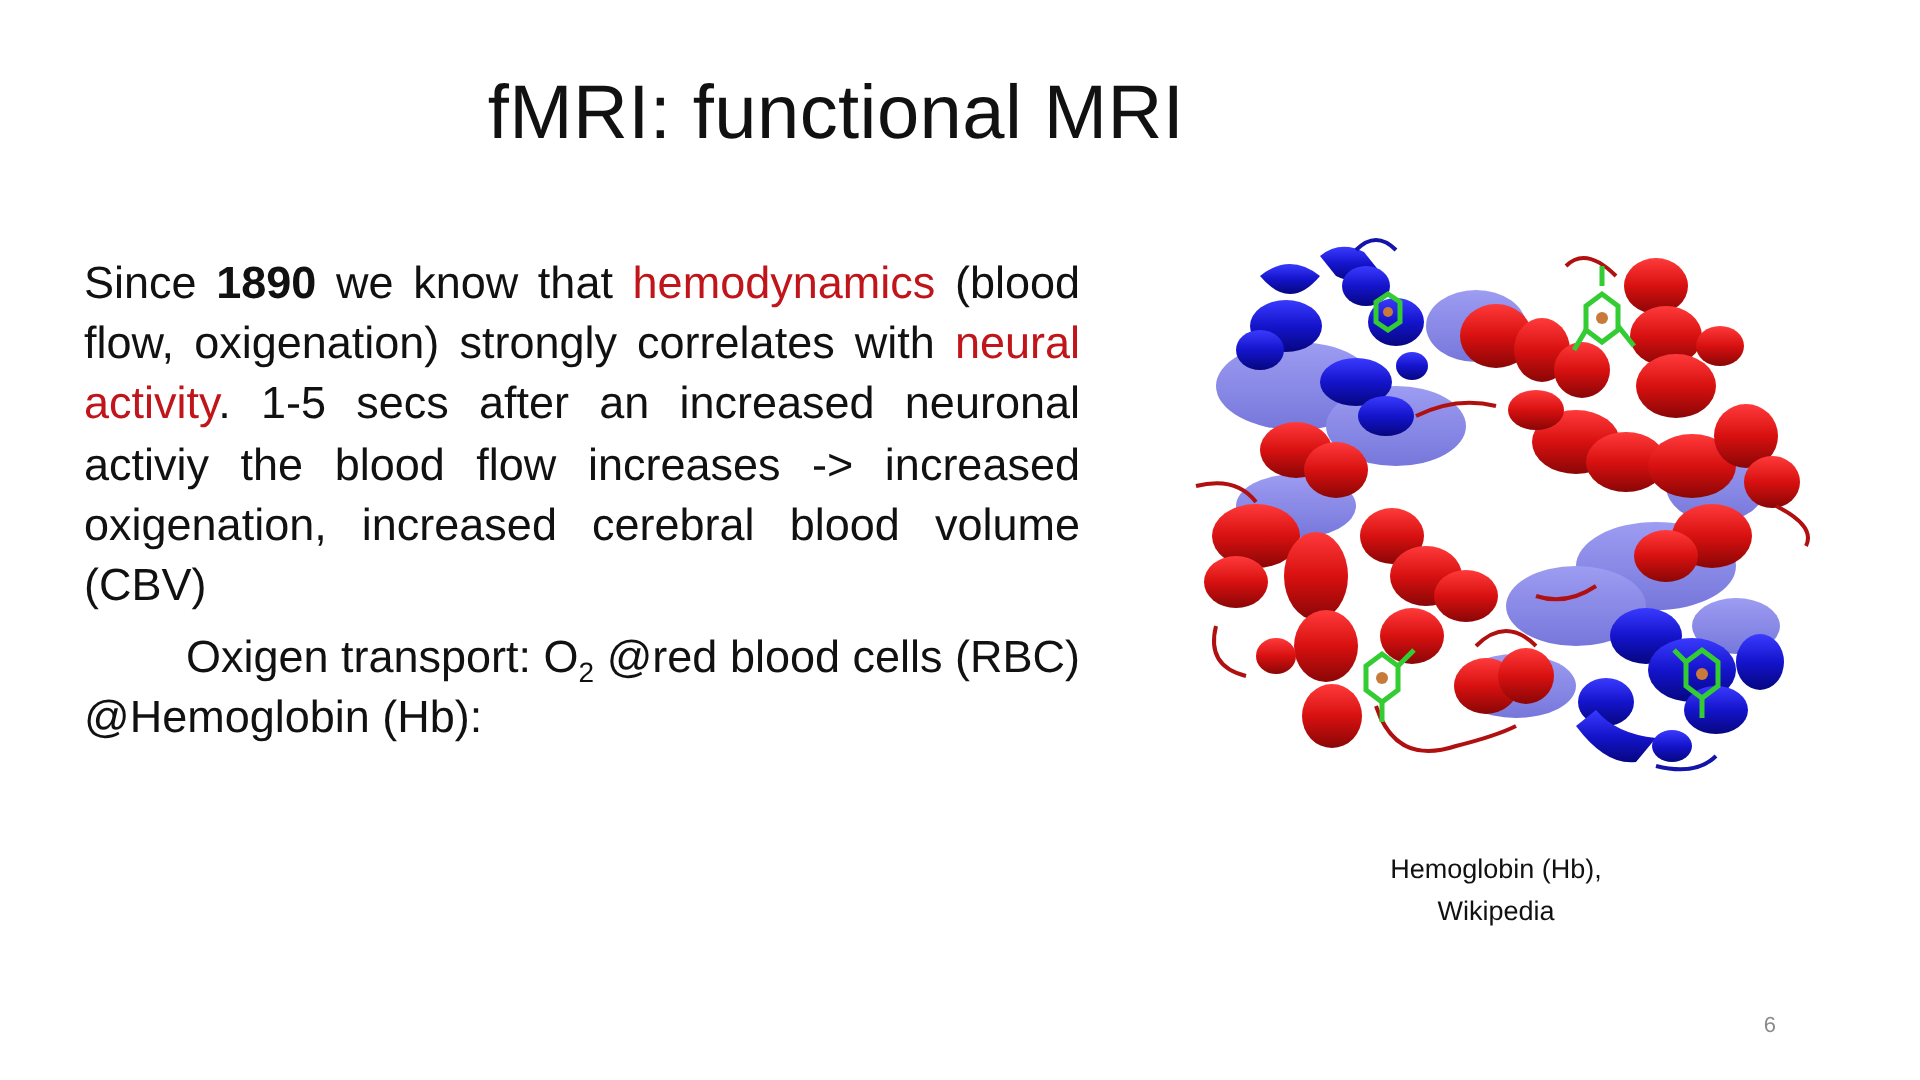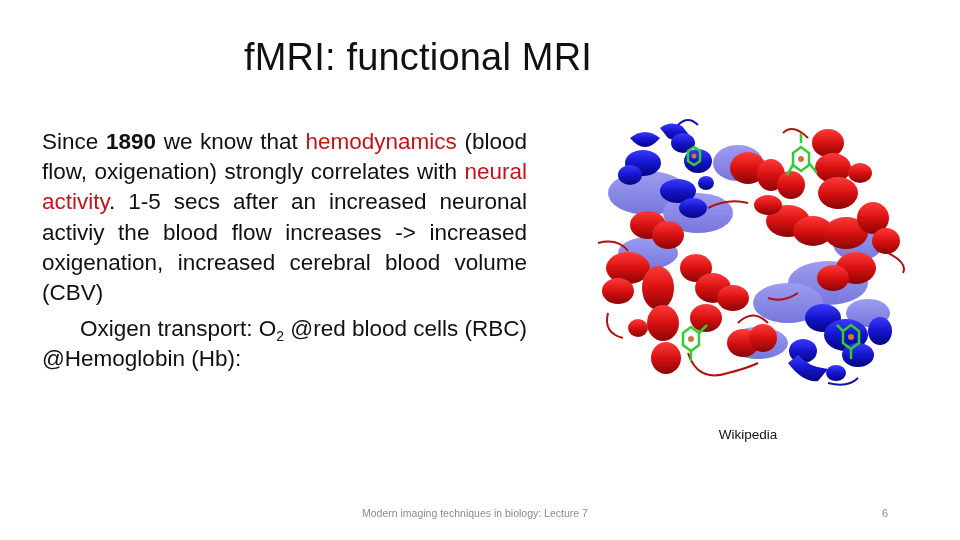--- a/index.html
+++ b/index.html
@@ -31,21 +31,21 @@
       position: absolute;
       left: 42px;
       top: 127px;
       width: 502px;
       font-size: 22.5px;
       line-height: 30.2px;
     }
     .para {
       text-align: justify;
       text-align-last: left;
-      margin: 0 17px 6px 0;
+      margin: 0 4px 6px 0;
     }
     .para.p2 {
       text-align: right;
     }
     .red {
       color: #c0161b;
     }
     .bold {
       font-weight: bold;
     }
@@ -218,19 +218,19 @@
       <g fill="#c77a3a">
         <circle cx="213" cy="46" r="3"></circle>
         <circle cx="263" cy="224" r="3"></circle>
         <circle cx="103" cy="226" r="3"></circle>
         <circle cx="106" cy="43" r="2.5"></circle>
       </g>
     </svg>
   </div>
 
   <div class="caption">
+    <div>Hemoglobin (Hb),</div>
     <div>Wikipedia</div>
   </div>
 
-  <div class="footer">Modern imaging techniques in biology: Lecture 7</div>
   <div class="page-num">6</div>
 
 </div>
 
 </body></html>

